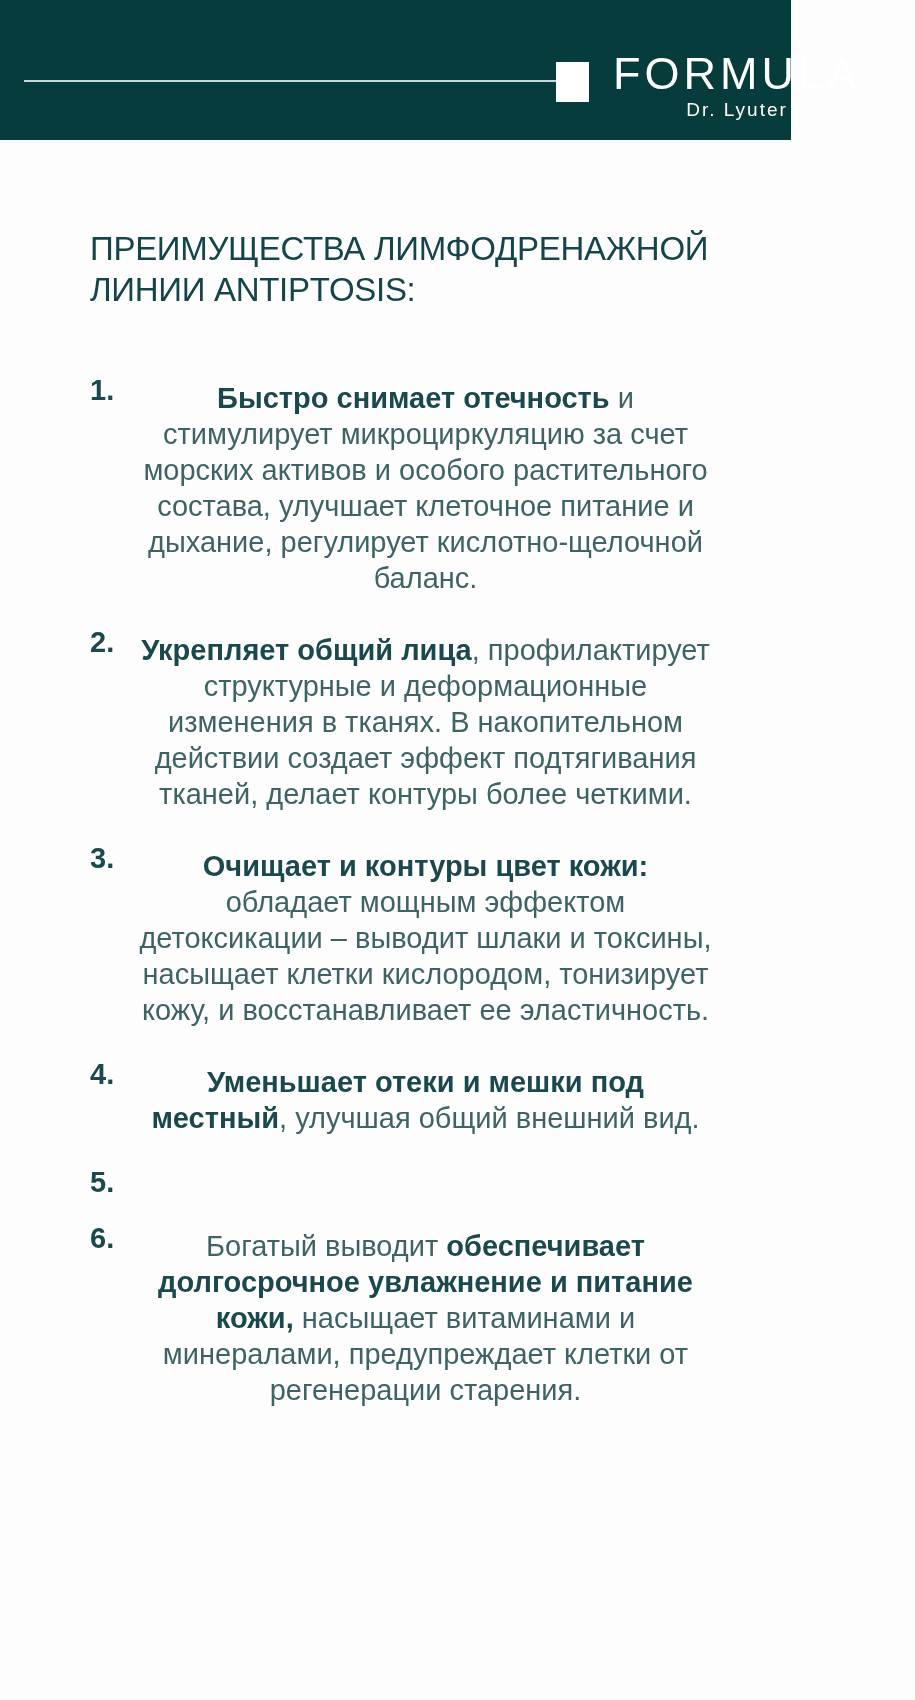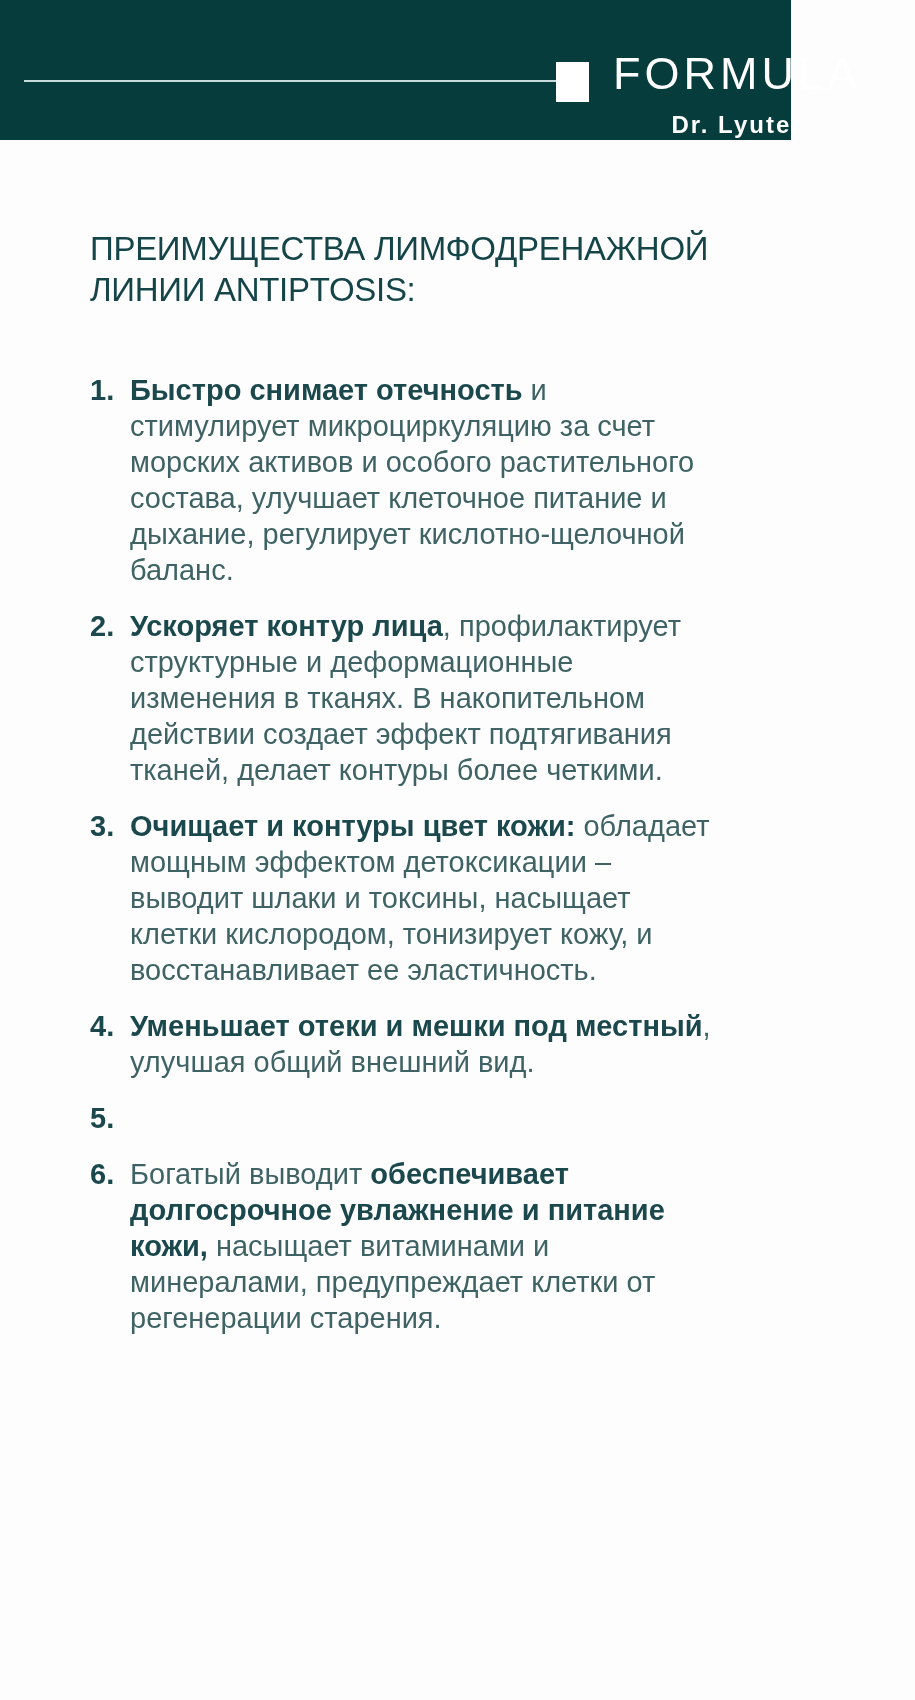--- a/index.html
+++ b/index.html
@@ -45,24 +45,24 @@
   }
   .logo-main {
     font-family: "Liberation Sans", sans-serif;
     font-size: 45px;
     font-weight: 400;
     letter-spacing: 4px;
     line-height: 1.05;
     white-space: nowrap;
   }
   .logo-sub {
-    font-size: 24px;
-    font-weight: 700;
+    font-size: 19px;
+    font-weight: 400;
     letter-spacing: 2px;
-    margin-top: 14px;
+    margin-top: 2px;
   }
 
   
   .content {
     padding: 88px 70px 0 90px;
   }
   h1.title {
     margin: 0 0 62px 0;
     max-width: 645px;
     font-size: 33px;
@@ -79,23 +79,24 @@
     font-size: 29px;
     line-height: 36px;
     color: var(--text-color, #3f6365);
   }
   .num {
     flex: 0 0 40px;
     font-weight: 700;
     color: var(--bold-color, #1b484c);
   }
   .item-text {
-    margin: 0;
+    margin: 8px;
     flex: 1 1 auto;
     max-width: 668px;
+    text-align: center;
   }
   .seg.bold {
     font-weight: 700;
     color: var(--bold-color, #1b484c);
   }
 </style>
 </head>
 <body style="--header-bg: #073c3c; --page-bg: #fdfdfd; --rule-color: #c8d9d9; --logo-color: #ffffff; --heading-color: #154549; --text-color: #3f6365; --bold-color: #1b484c;">
 
 <div class="page">
@@ -111,21 +112,21 @@
 
   <main class="content">
     <h1 class="title">ПРЕИМУЩЕСТВА ЛИМФОДРЕНАЖНОЙ ЛИНИИ ANTIPTOSIS:</h1>
     <div class="list">
         <div class="item">
           <span class="num">1.</span>
           <p class="item-text"><span class="seg bold">Быстро снимает отечность</span><span class="seg"> и стимулирует микроциркуляцию за счет морских активов и особого растительного состава, улучшает клеточное питание и дыхание, регулирует кислотно-щелочной баланс.</span></p>
         </div>
         <div class="item">
           <span class="num">2.</span>
-          <p class="item-text"><span class="seg bold">Ускоряет контур лица</span><span class="seg">, профилактирует структурные и деформационные изменения в тканях. В накопительном действии создает эффект подтягивания тканей, делает контуры более четкими.</span></p>
+          <p class="item-text"><span class="seg bold">Укрепляет общий лица</span><span class="seg">, профилактирует структурные и деформационные изменения в тканях. В накопительном действии создает эффект подтягивания тканей, делает контуры более четкими.</span></p>
         </div>
         <div class="item">
           <span class="num">3.</span>
           <p class="item-text"><span class="seg bold">Очищает и контуры цвет кожи:</span><span class="seg"> обладает мощным эффектом детоксикации – выводит шлаки и токсины, насыщает клетки кислородом, тонизирует кожу, и восстанавливает ее эластичность.</span></p>
         </div>
         <div class="item">
           <span class="num">4.</span>
           <p class="item-text"><span class="seg bold">Уменьшает отеки и мешки под местный</span><span class="seg">, улучшая общий внешний вид.</span></p>
         </div>
         <div class="item">

